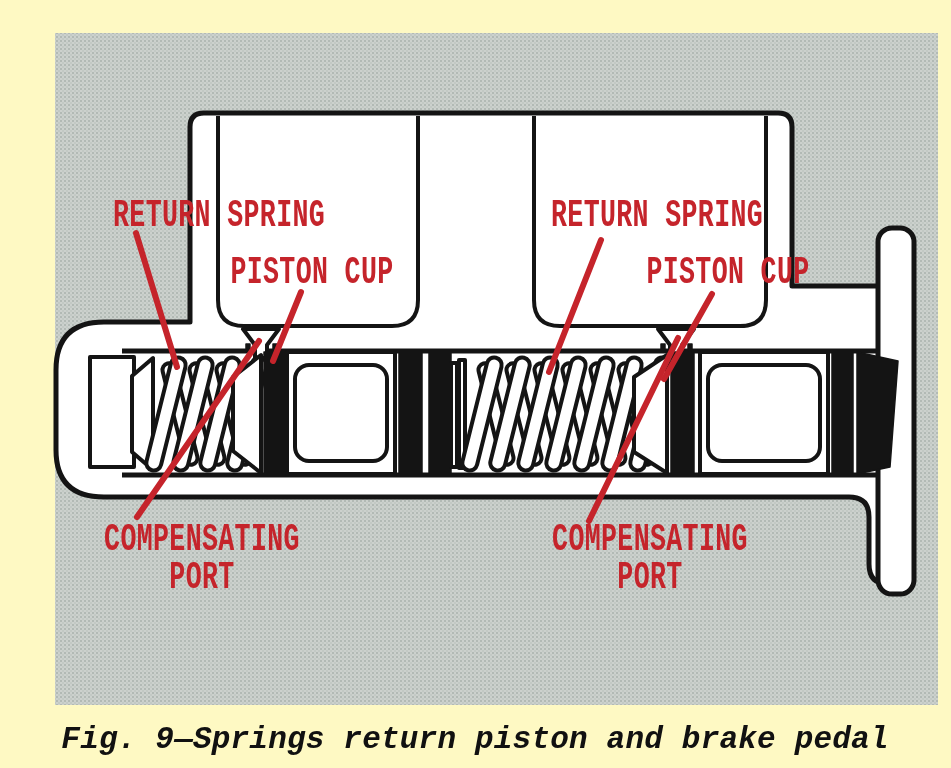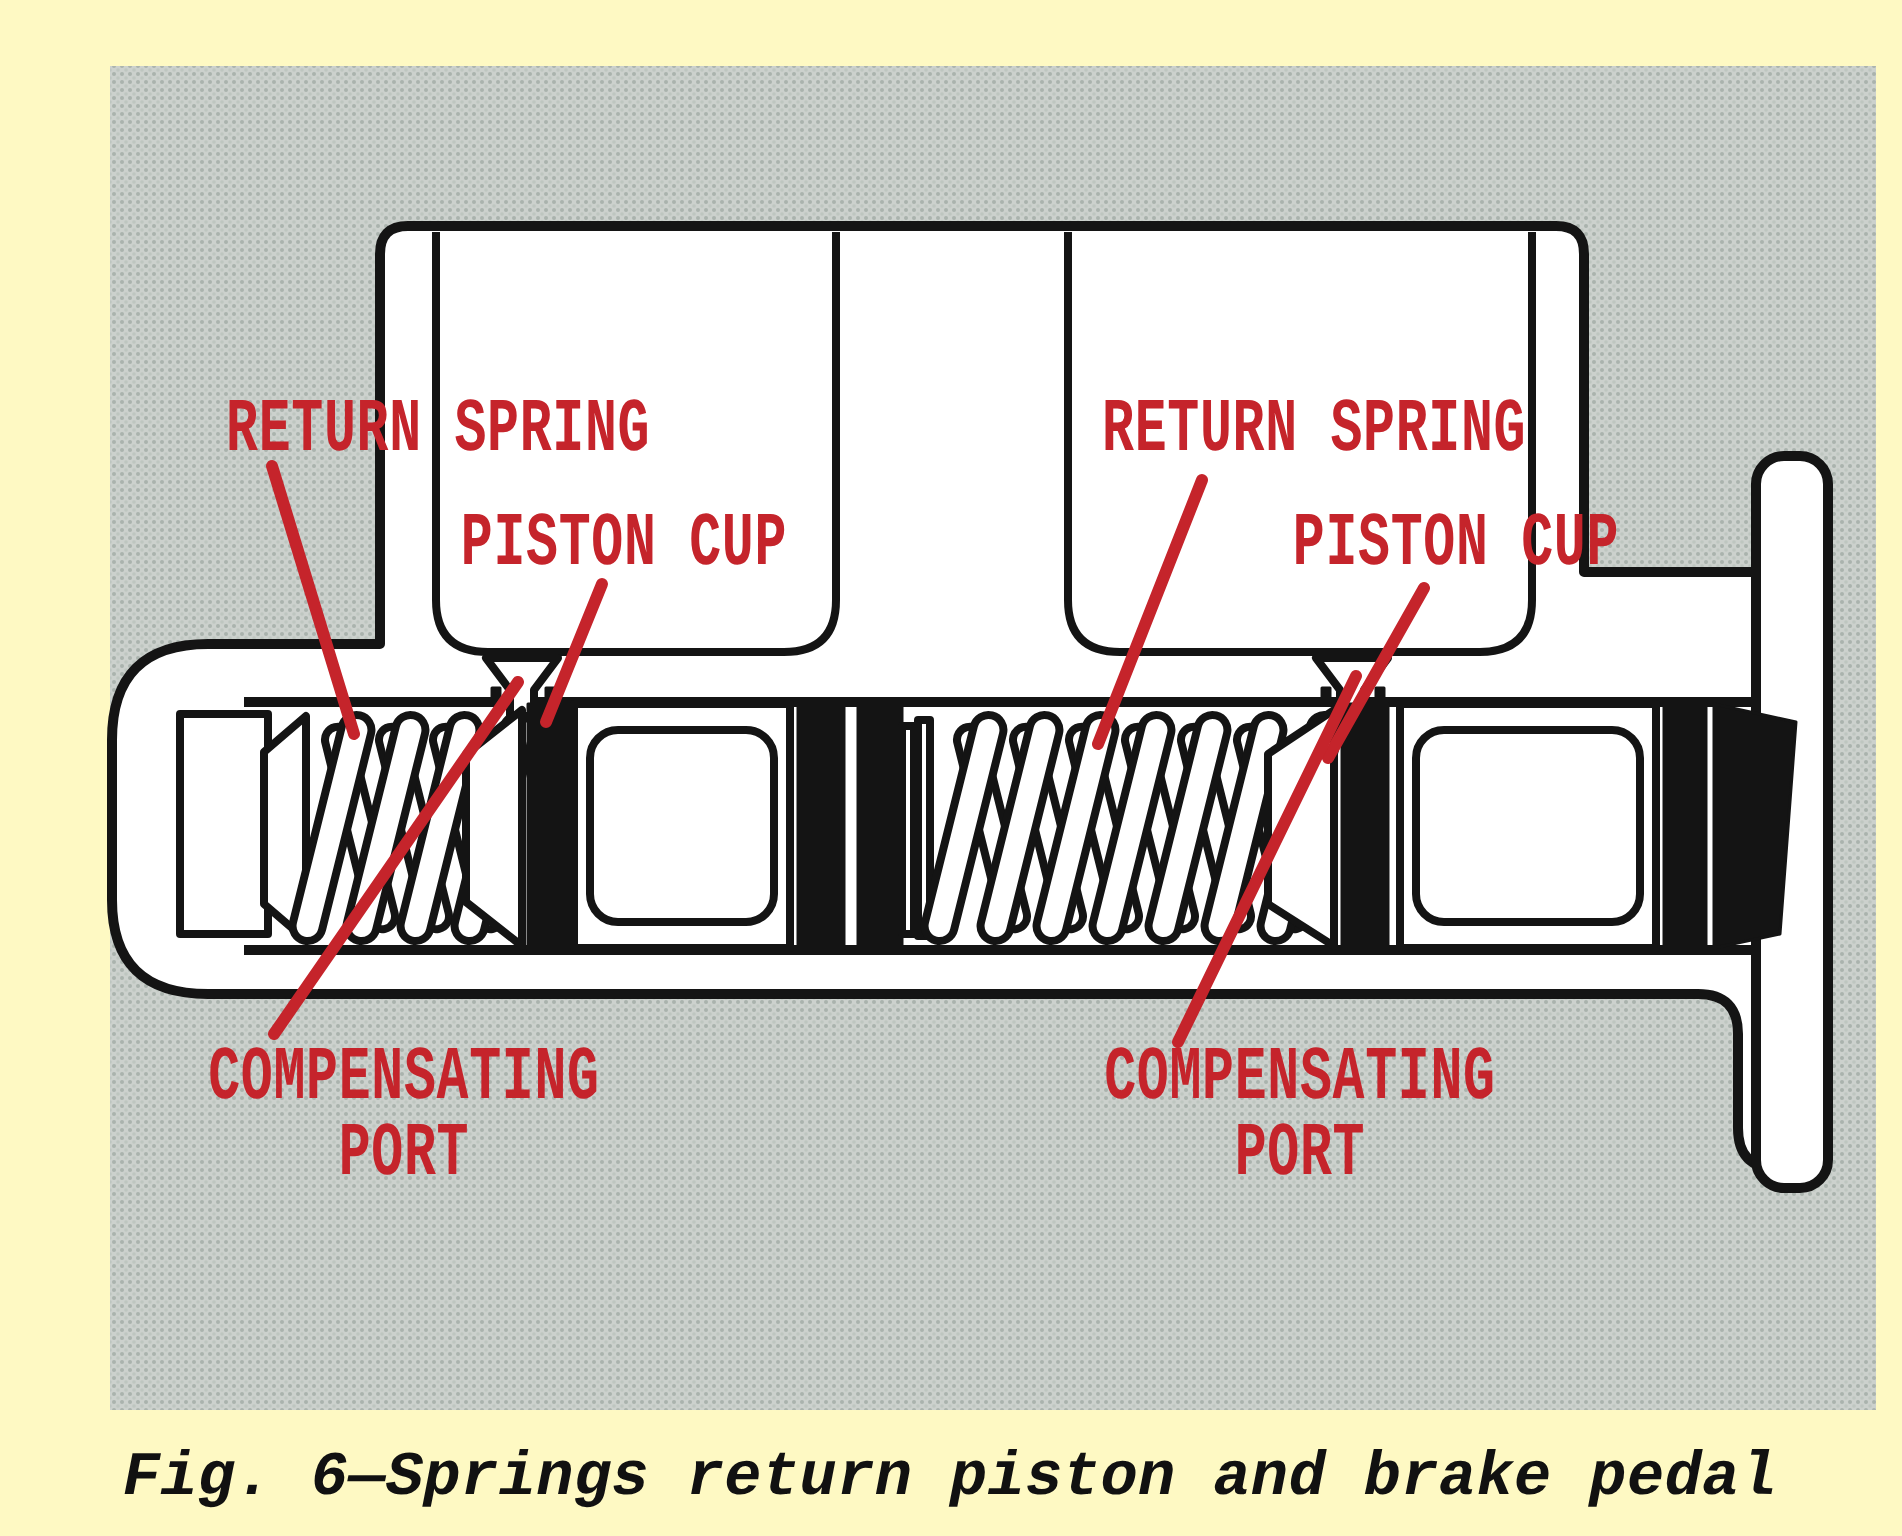--- a/index.html
+++ b/index.html
@@ -147,14 +147,14 @@
   <div class="callout" style="left:162px;top:254px;width:300px;">PISTON CUP</div>
 
   <div class="callout" style="left:506px;top:197px;width:300px;">RETURN SPRING</div>
 
   <div class="callout" style="left:578px;top:254px;width:300px;">PISTON CUP</div>
 
   <div class="callout twoline" style="left:52px;top:521px;width:300px;">COMPENSATING PORT</div>
 
   <div class="callout twoline" style="left:500px;top:521px;width:300px;">COMPENSATING PORT</div>
 
-  <div class="caption">Fig. 6—Springs return piston and brake pedal</div>
+  <div class="caption">Fig. 9—Springs return piston and brake pedal</div>
 </div>
 
 </body></html>

